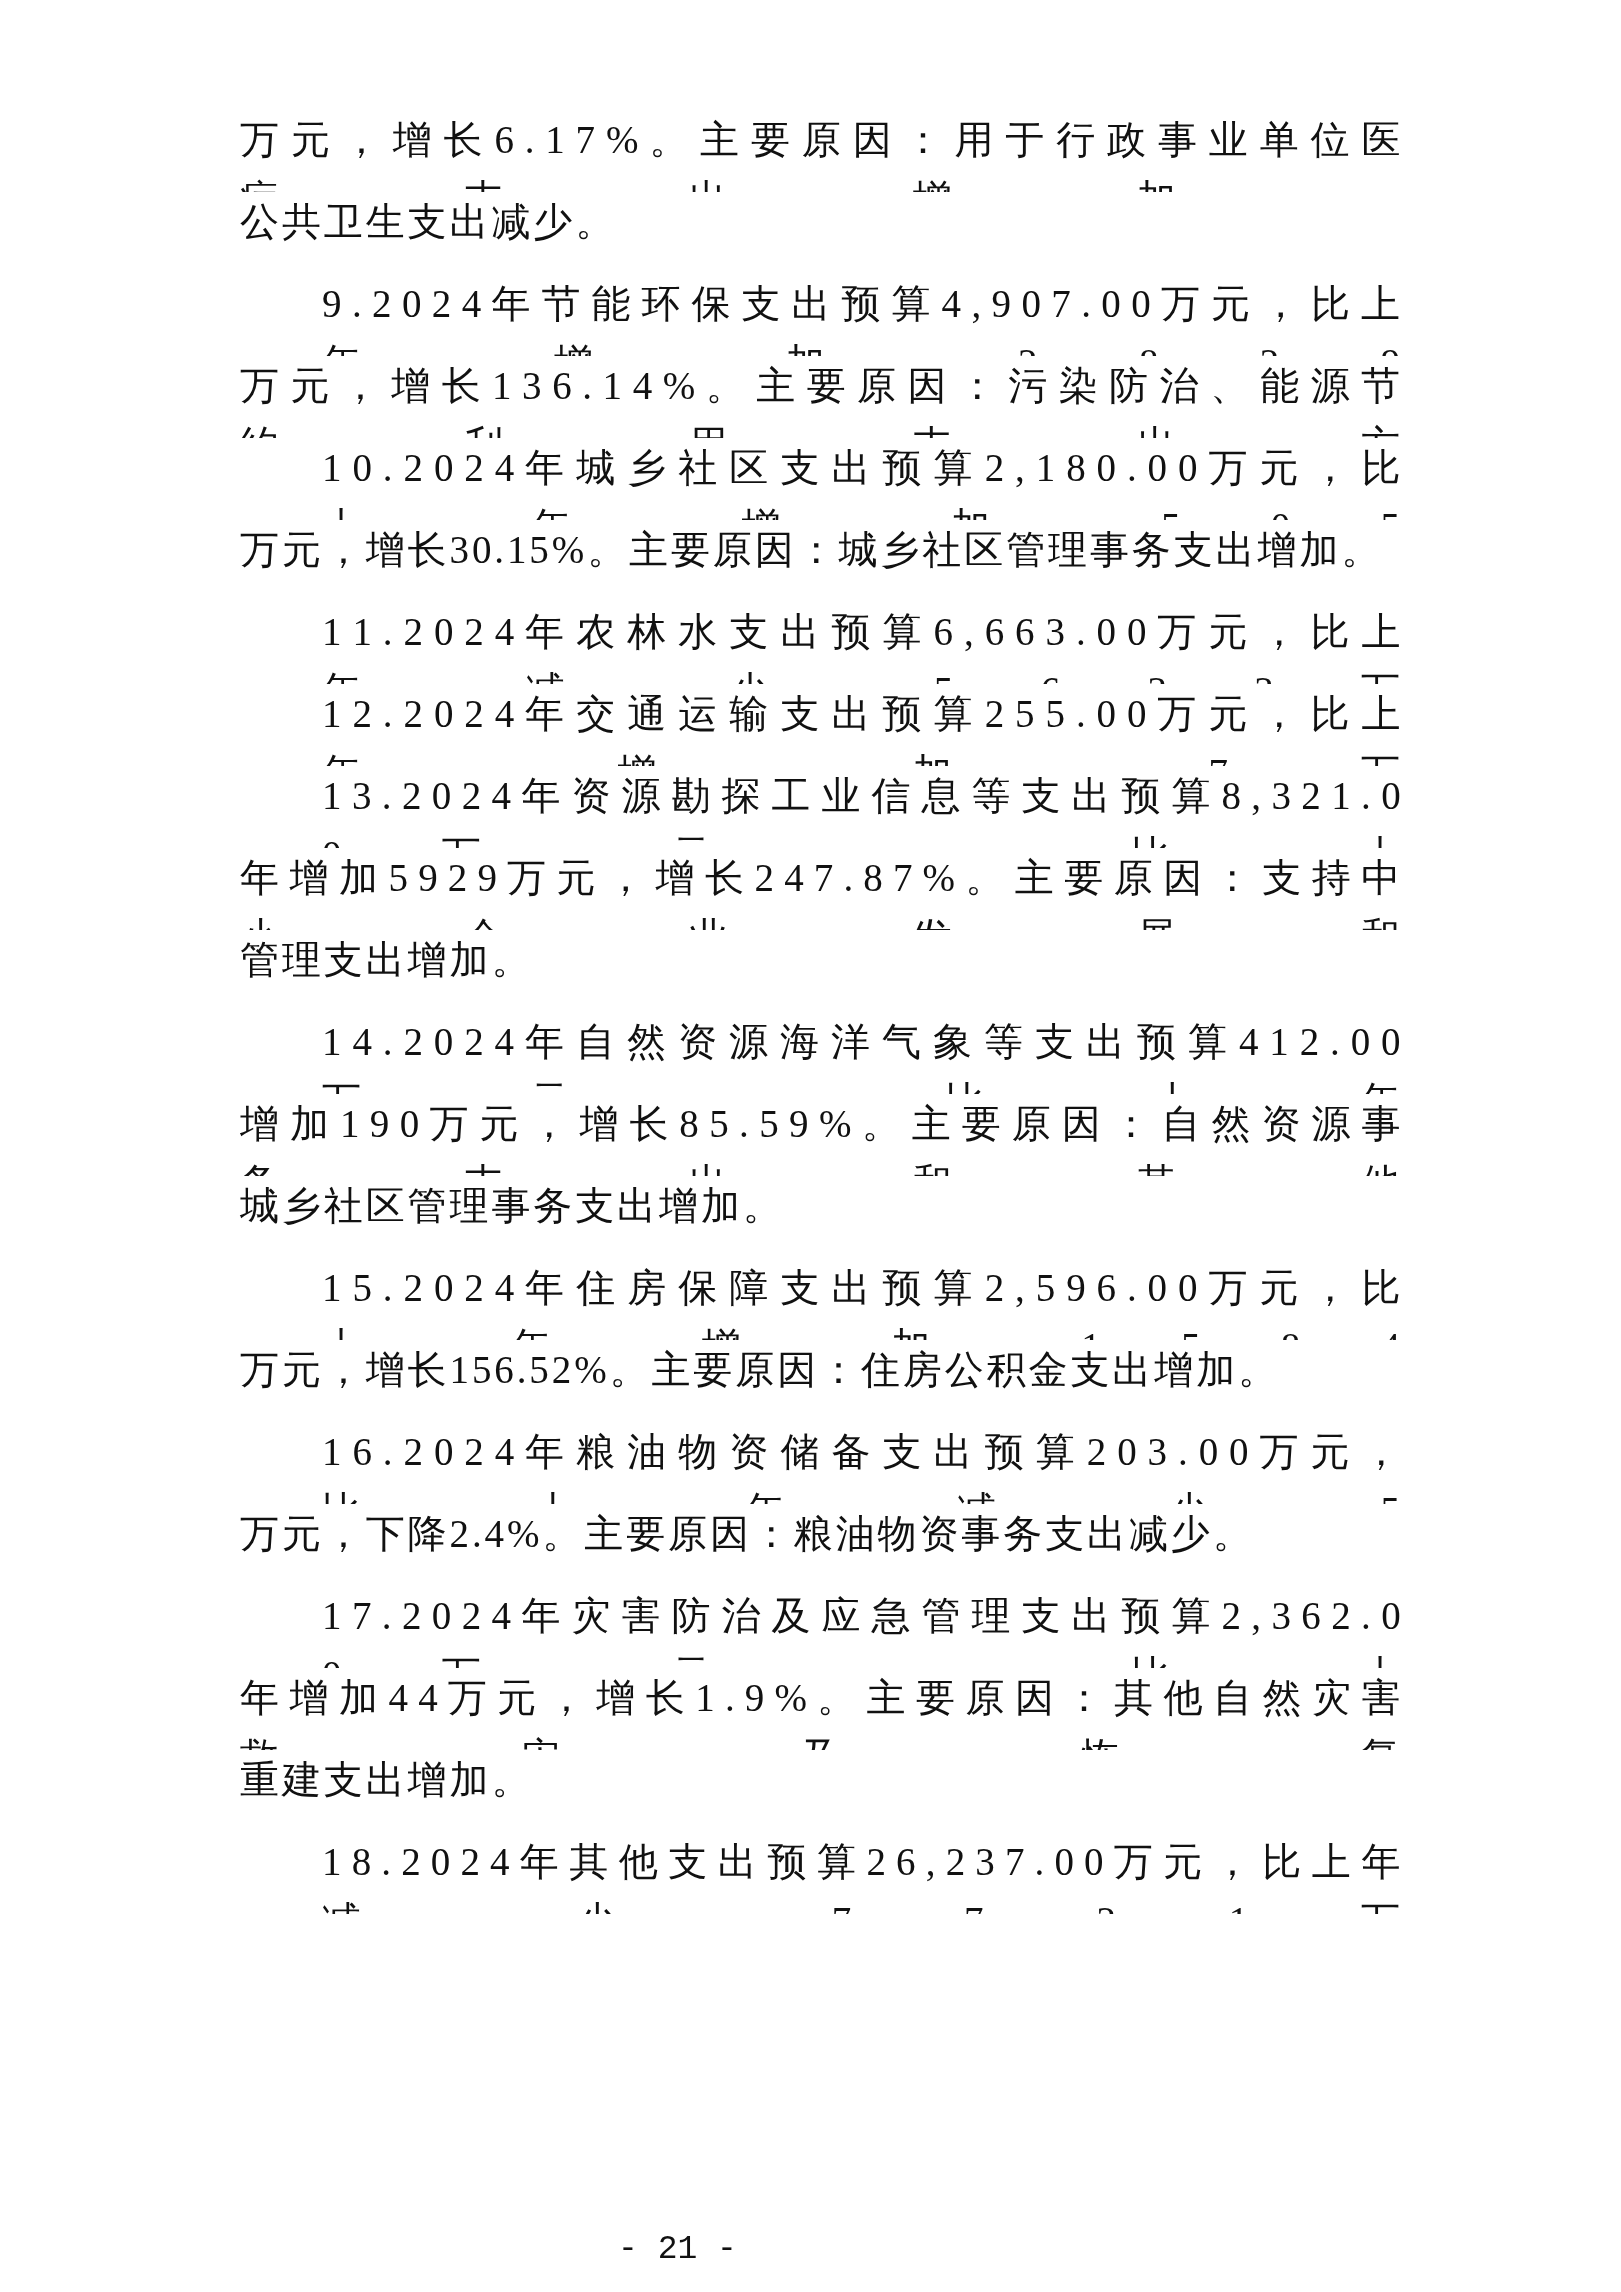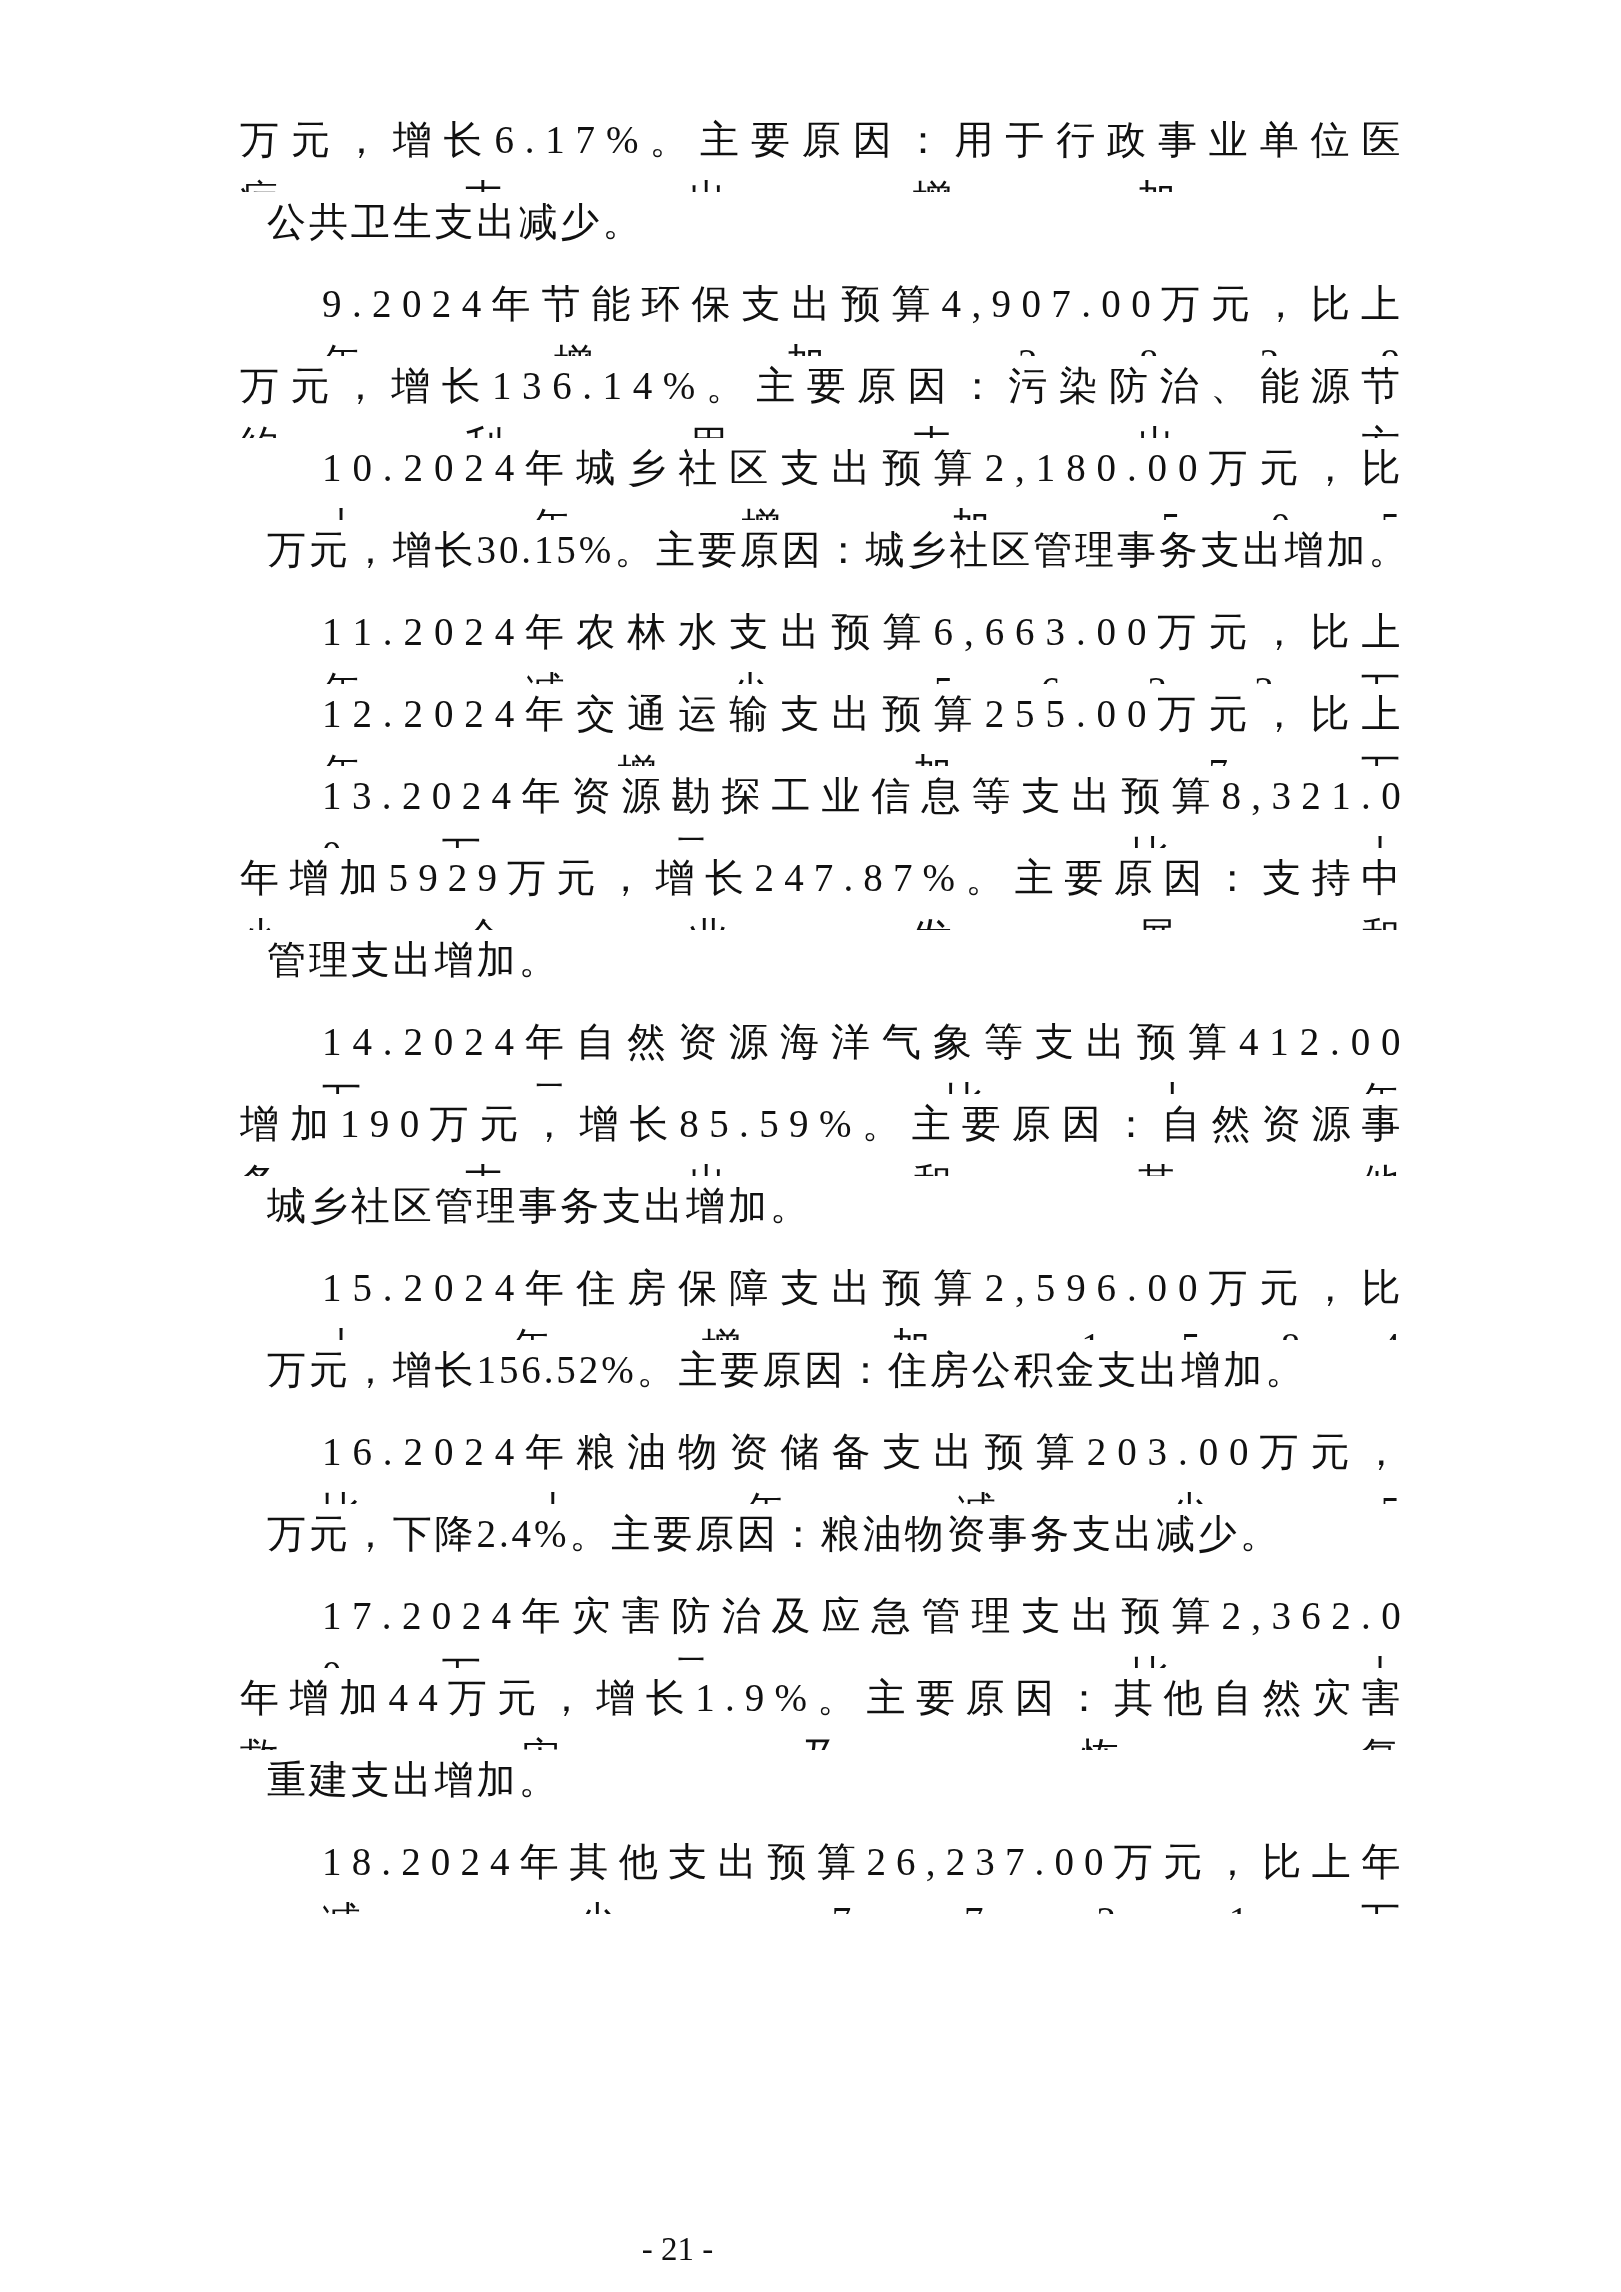--- a/index.html
+++ b/index.html
@@ -36,32 +36,31 @@
     overflow: visible;
     box-sizing: border-box;
   }
   .line.full {
     text-align: justify;
     text-align-last: justify;
   }
   .line.last {
     text-align: left;
     letter-spacing: 2.9px;
-    margin-left: 27px;
   }
   .line.indent {
     padding-left: 82px;
   }
   .page-number {
     position: absolute;
     left: 0;
     width: 1355px;
     top: 2231px;
     text-align: center;
-    font-family: Liberation Serif, serif;
+    font-family: Liberation Mono, monospace;
     font-size: 33px;
     color: #111111;
   }
 </style>
 </head>
 <body>
 
 <div class="page">
   <div class="body-text">
     <div class="line full" style="white-space: normal; word-spacing: 0px; letter-spacing: 0px; height: 82px; overflow: hidden;"><span>万</span> <span>元</span> <span>，</span> <span>增</span> <span>长</span> <span>6</span> <span>.</span> <span>1</span> <span>7</span> <span>%</span> <span>。</span> <span>主</span> <span>要</span> <span>原</span> <span>因</span> <span>：</span> <span>用</span> <span>于</span> <span>行</span> <span>政</span> <span>事</span> <span>业</span> <span>单</span> <span>位</span> <span>医</span> <span>疗</span> <span>支</span> <span>出</span> <span>增</span> <span>加</span> <span>，</span> </div>

